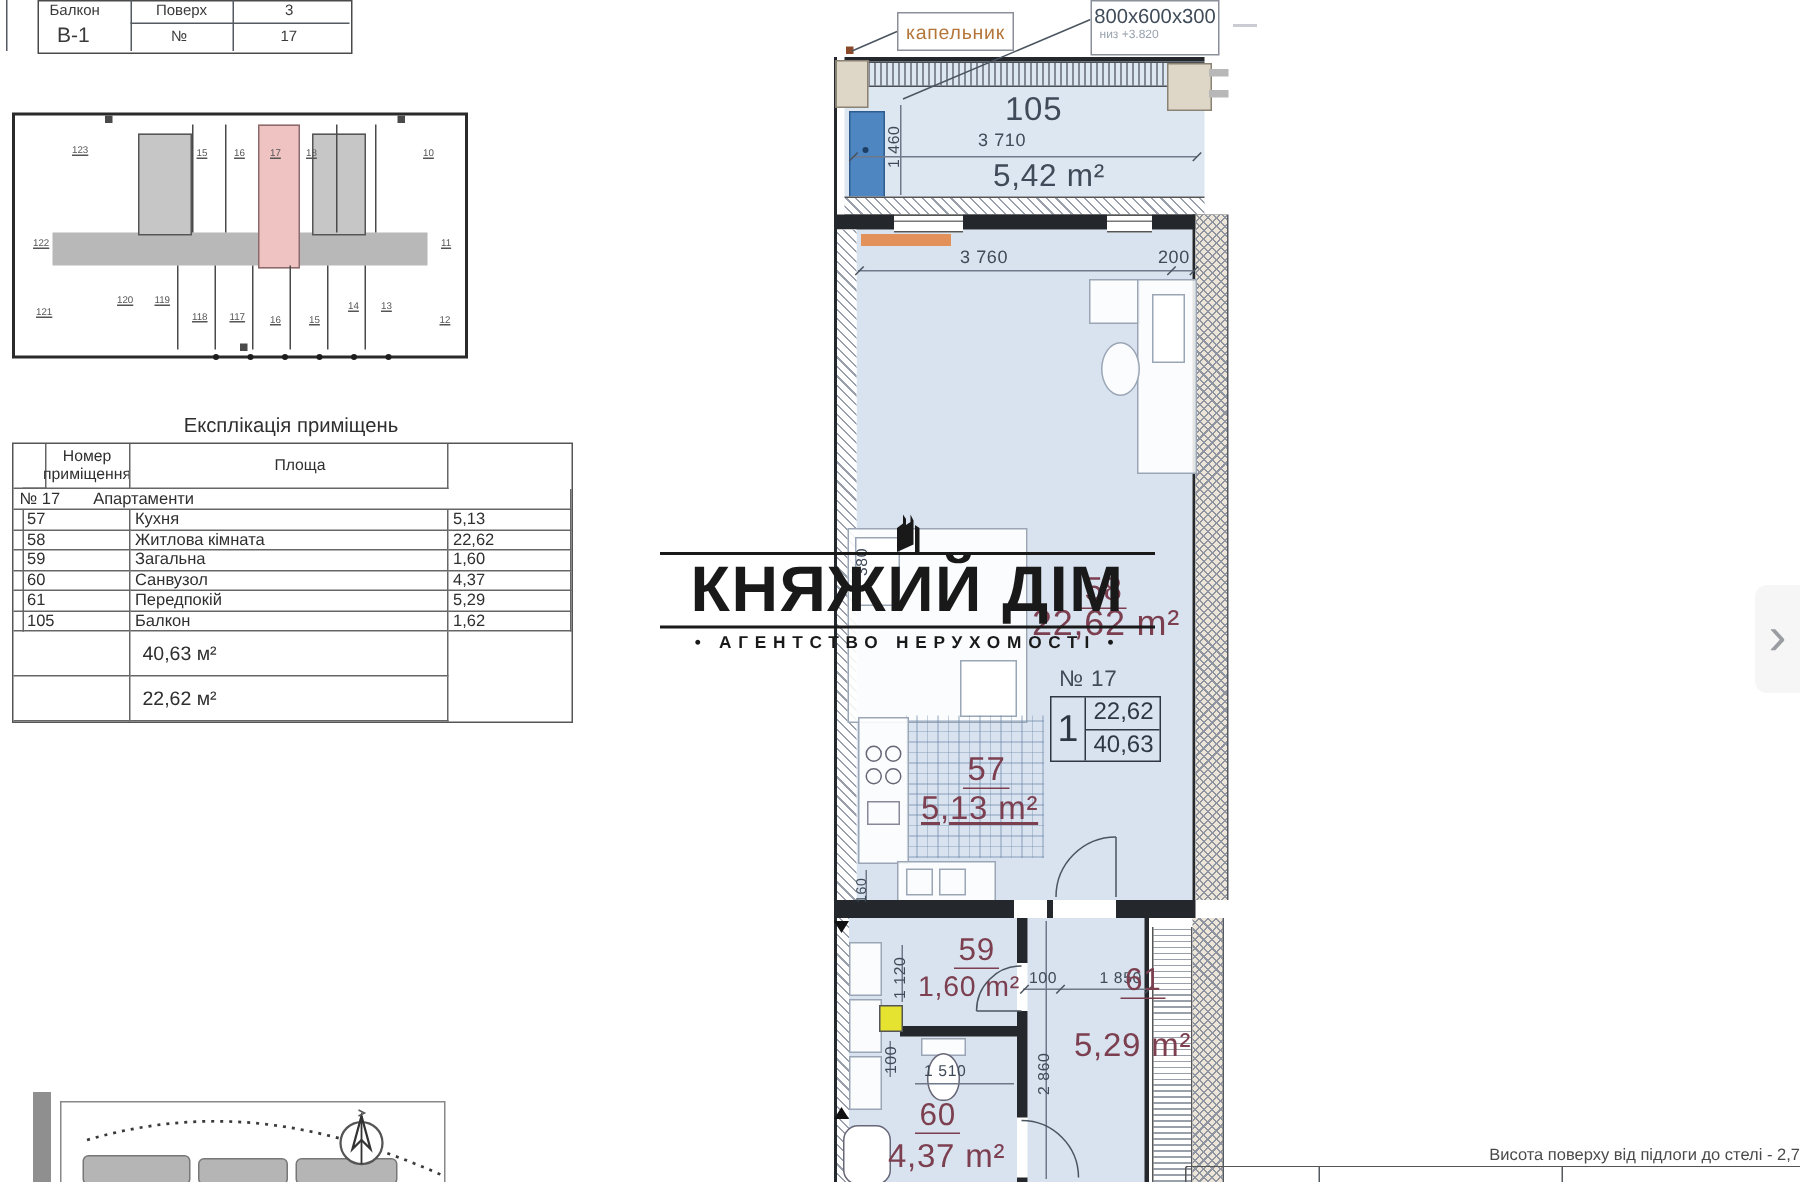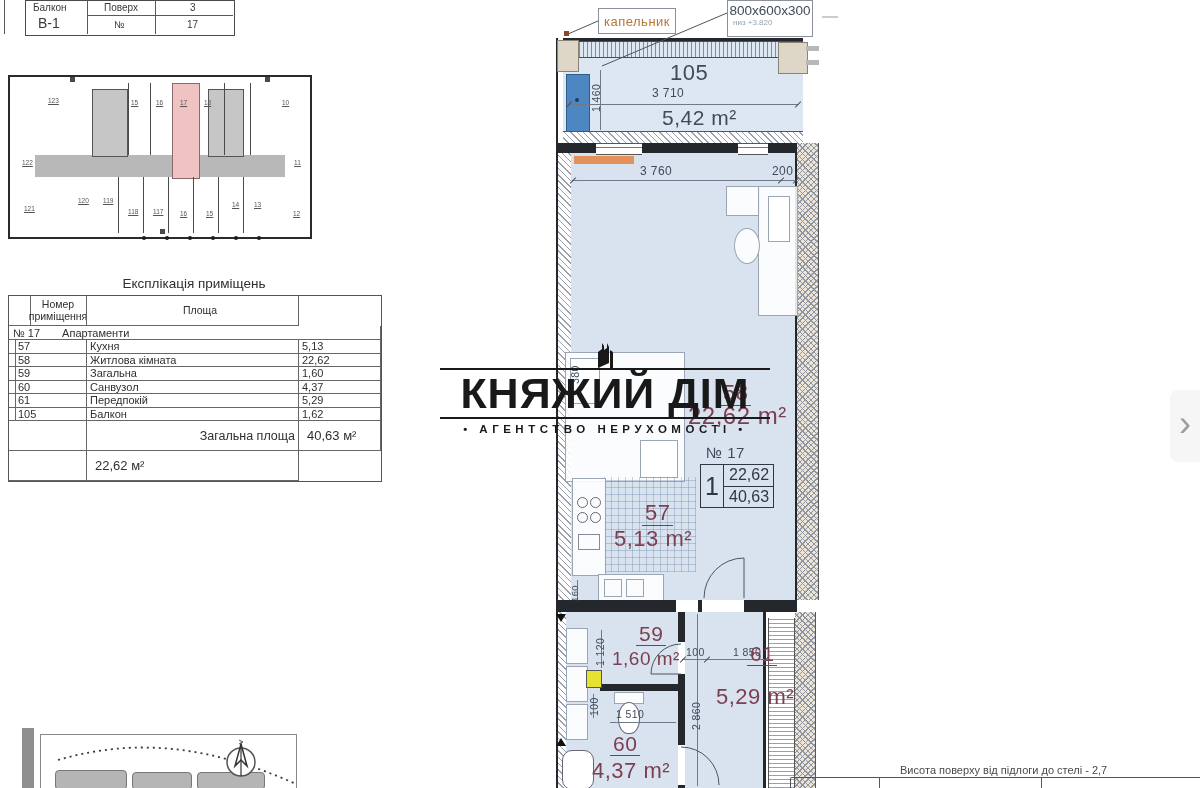--- a/index.html
+++ b/index.html
@@ -148,21 +148,20 @@
   <div class="c dr">4,37</div>
   <div class="c dr"></div>
   <div class="c dr">61</div>
   <div class="c dr">Передпокій</div>
   <div class="c dr">5,29</div>
   <div class="c dr"></div>
   <div class="c dr">105</div>
   <div class="c dr">Балкон</div>
   <div class="c dr">1,62</div>
   <div class="c tot" style="grid-column:1/3;"></div>
-  <div class="c tot ral" style="font-size:12.5px;">Загальна площа</div>
   <div class="c tot" style="font-size:13px;padding-left:8px;">40,63 м²</div>
   <div class="c tot" style="grid-column:1/3;"></div>
   <div class="c tot" style="font-size:13px;padding-left:8px;">22,62 м²</div>
 </div>
 
 <div>
 
   <div class="wall" style="left:556px;top:38px;width:2px;height:750px;"></div>
 
   <div class="roomfill" style="left:563px;top:41px;width:240px;height:104px;background:#dde7f2;"></div>
@@ -267,21 +266,21 @@
   <div class="glabel" style="left:662px;top:106px;font-size:21px;">5,42 m²</div>
   <div class="dim dimv" style="left:590px;top:112px;">1 460</div>
 
   <div class="dim" style="left:640px;top:164px;font-size:12px;">3 760</div>
   <div class="dim" style="left:772px;top:164px;font-size:12px;">200</div>
   <div class="dim dimv" style="left:569px;top:384px;">380</div>
   <div class="rlabel" style="left:720px;top:380px;font-size:22px;"><span class="rnum">58</span></div>
   <div class="rlabel" style="left:688px;top:402px;font-size:24px;">22,62 m²</div>
 
   <div class="rlabel" style="left:642px;top:500px;font-size:22px;"><span class="rnum">57</span></div>
-  <div class="rlabel" style="left:614px;top:526px;font-size:22px;">5,13 m²</div>
+  <div class="rlabel" style="left:614px;top:526px;font-size:22px;text-decoration:underline;">5,13 m²</div>
   <div class="dim dimv" style="left:569px;top:602px;font-size:9.5px;">160</div>
 
   <div class="rlabel" style="left:636px;top:622px;font-size:21px;"><span class="rnum">59</span></div>
   <div class="rlabel" style="left:612px;top:648px;font-size:19px;">1,60 m²</div>
   <div class="dim dimv" style="left:594px;top:666px;">1 120</div>
   <div class="dim" style="left:686px;top:646px;">100</div>
   <div class="dim" style="left:733px;top:646px;">1 850</div>
 
   <div class="rlabel" style="left:747px;top:642px;font-size:21px;"><span class="rnum">61</span></div>
   <div class="rlabel" style="left:716px;top:684px;font-size:22px;">5,29 m²</div>
@@ -330,21 +329,21 @@
   <div class="abs" style="left:132px;top:772px;width:58px;height:16px;background:#b5b5b5;border:1px solid #777;border-radius:4px;"></div>
   <div class="abs" style="left:197px;top:772px;width:66px;height:16px;background:#b5b5b5;border:1px solid #777;border-radius:4px;"></div>
   <svg class="abs" style="left:222px;top:736px;z-index:4;" width="38" height="46" viewBox="0 0 38 46">
     <circle cx="19" cy="26" r="14" fill="#fff" stroke="#555" stroke-width="1.5"></circle>
     <path d="M19 8 L25 30 L19 24 L13 30 Z" fill="none" stroke="#333" stroke-width="1.5"></path>
     <path d="M19 8 L19 40" stroke="#333" stroke-width="1.2"></path>
     <path d="M17 4 L21 6 L17 8" fill="none" stroke="#555" stroke-width="1"></path>
   </svg>
 </div>
 
-<div class="abs" style="right:0;top:764px;width:300px;text-align:left;font-size:11px;color:#4a4a4a;white-space:nowrap;overflow:hidden;">Висота поверху від підлоги до стелі - 2,7</div>
+<div class="abs" style="right:0;top:764px;width:300px;text-align:right;font-size:11px;color:#4a4a4a;white-space:nowrap;overflow:hidden;">Висота поверху від підлоги до стелі - 2,7</div>
 <div class="abs" style="left:790px;top:777px;width:410px;height:12px;border:1px solid #555;border-radius:2px 2px 0 0;border-bottom:none;">
   <div class="thin" style="left:88px;top:0;width:1px;height:12px;"></div>
   <div class="thin" style="left:250px;top:0;width:1px;height:12px;"></div>
 </div>
 
 <div class="next">
   <span>›</span>
 </div>
 
 </body></html>

